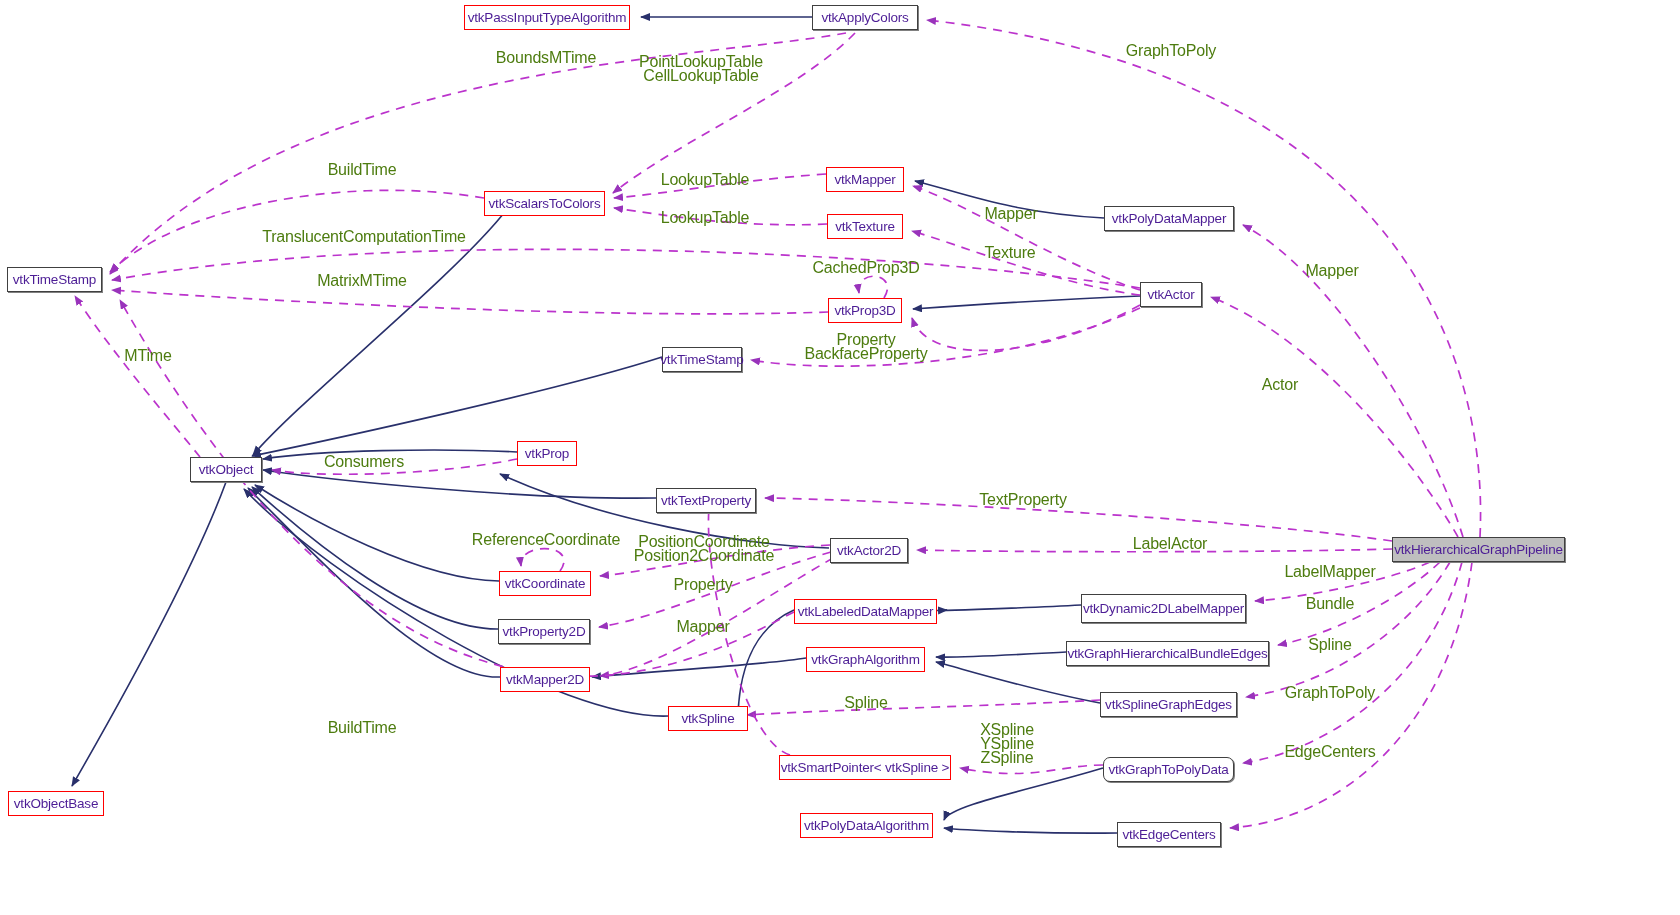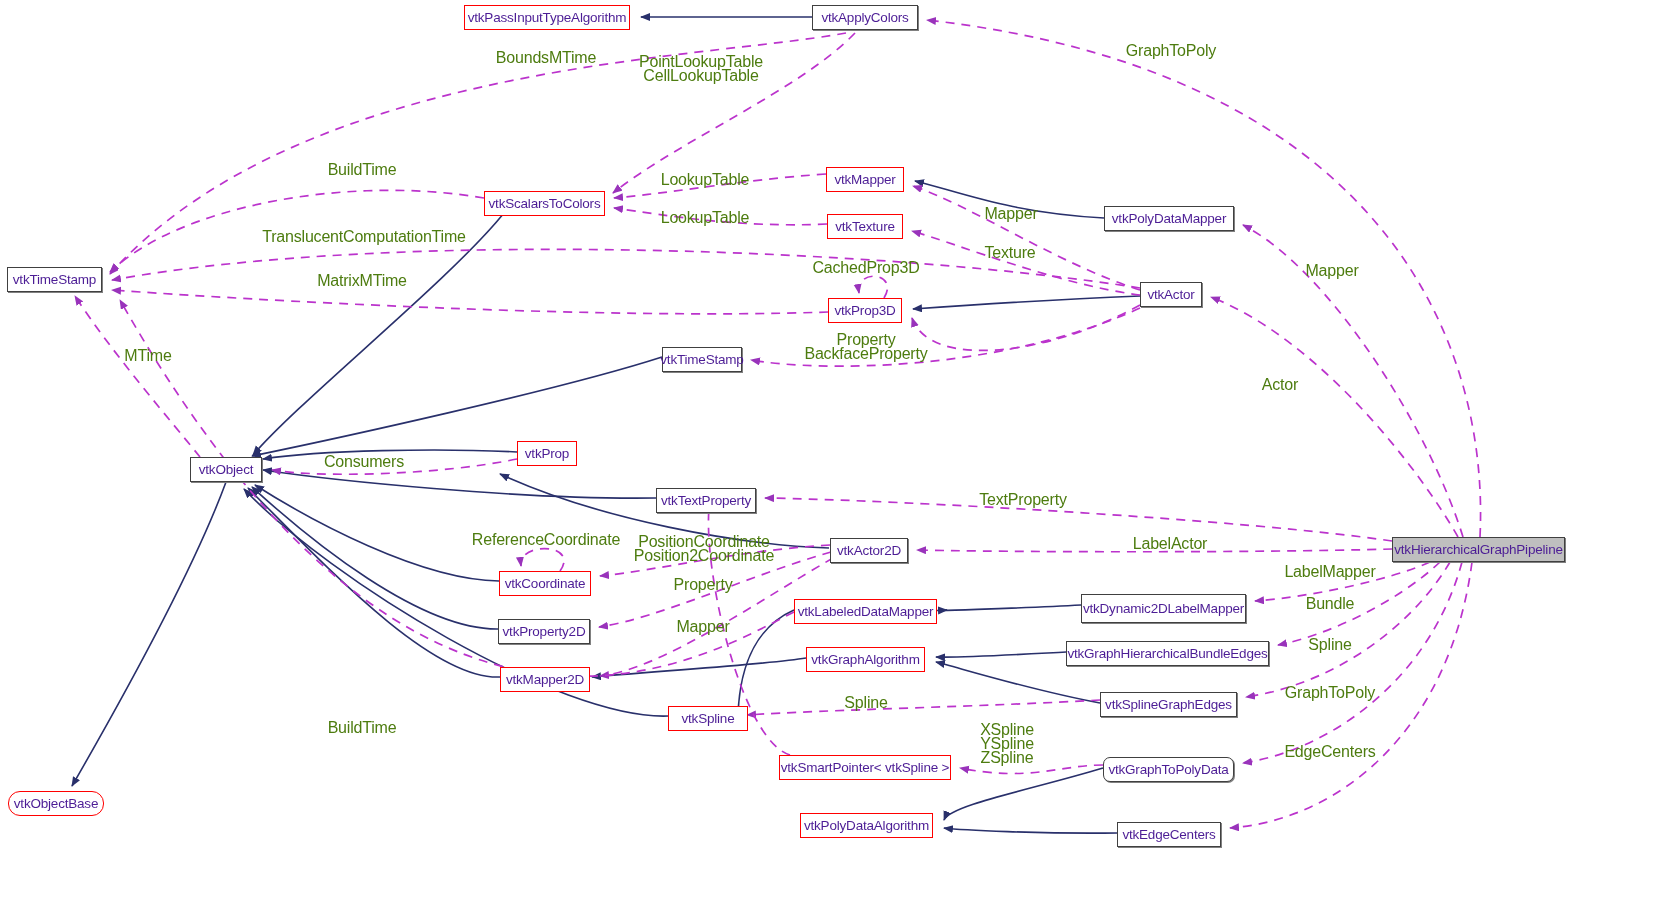--- a/index.html
+++ b/index.html
@@ -182,21 +182,21 @@
   <div class="node red" style="left:794px;top:599px;width:143px;height:25px;">vtkLabeledDataMapper</div>
   <div class="node" style="left:1081px;top:594px;width:165px;height:29px;">vtkDynamic2DLabelMapper</div>
   <div class="node" style="left:498px;top:619px;width:92px;height:25px;">vtkProperty2D</div>
   <div class="node red" style="left:806px;top:647px;width:119px;height:25px;">vtkGraphAlgorithm</div>
   <div class="node" style="left:1066px;top:641px;width:203px;height:25px;">vtkGraphHierarchicalBundleEdges</div>
   <div class="node red" style="left:500px;top:667px;width:90px;height:25px;">vtkMapper2D</div>
   <div class="node red" style="left:668px;top:706px;width:80px;height:25px;">vtkSpline</div>
   <div class="node" style="left:1100px;top:692px;width:137px;height:25px;">vtkSplineGraphEdges</div>
   <div class="node red" style="left:779px;top:755px;width:172px;height:25px;">vtkSmartPointer&lt; vtkSpline &gt;</div>
   <div class="node" style="left:1103px;top:757px;width:131px;height:25px;border-radius:7px;">vtkGraphToPolyData</div>
-  <div class="node red" style="left:8px;top:791px;width:96px;height:25px;border-radius:12px;">vtkObjectBase</div>
+  <div class="node red" style="left:8px;top:791px;width:96px;height:25px;">vtkObjectBase</div>
   <div class="node red" style="left:800px;top:813px;width:133px;height:25px;">vtkPolyDataAlgorithm</div>
   <div class="node" style="left:1117px;top:822px;width:104px;height:25px;">vtkEdgeCenters</div>
 
   <div class="elabel" style="left:1171px;top:44px;">GraphToPoly</div>
   <div class="elabel" style="left:546px;top:51px;">BoundsMTime</div>
   <div class="elabel" style="left:701px;top:55px;">PointLookupTable
 CellLookupTable</div>
   <div class="elabel" style="left:362px;top:163px;">BuildTime</div>
   <div class="elabel" style="left:705px;top:173px;">LookupTable</div>
   <div class="elabel" style="left:705px;top:211px;">LookupTable</div>

